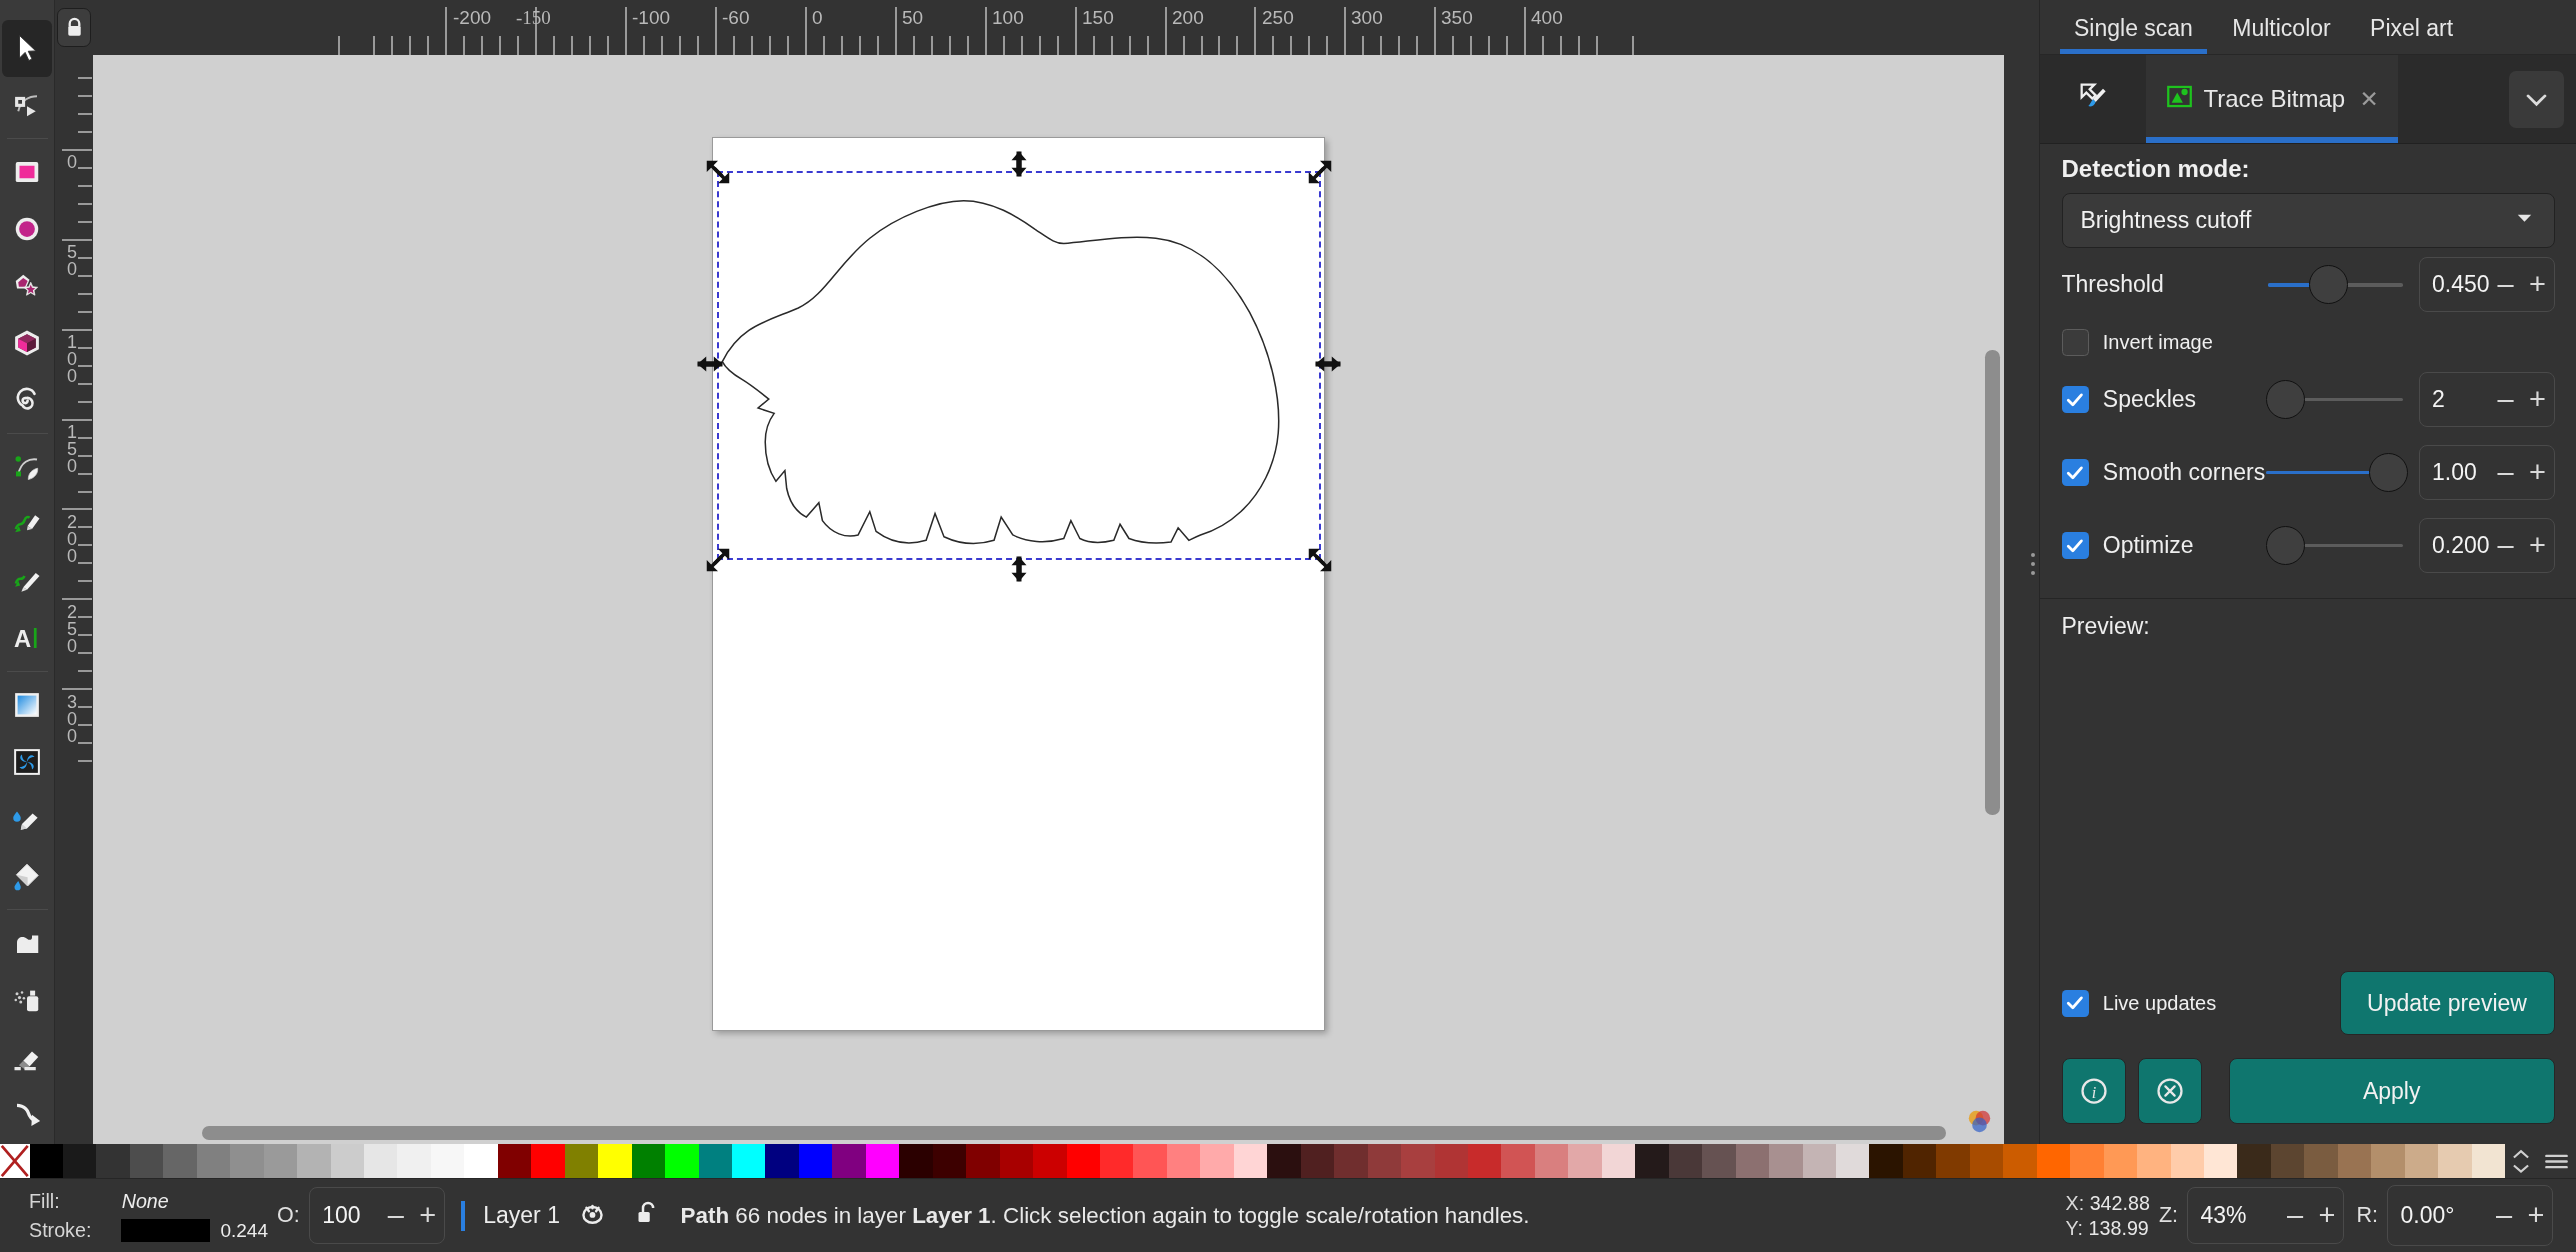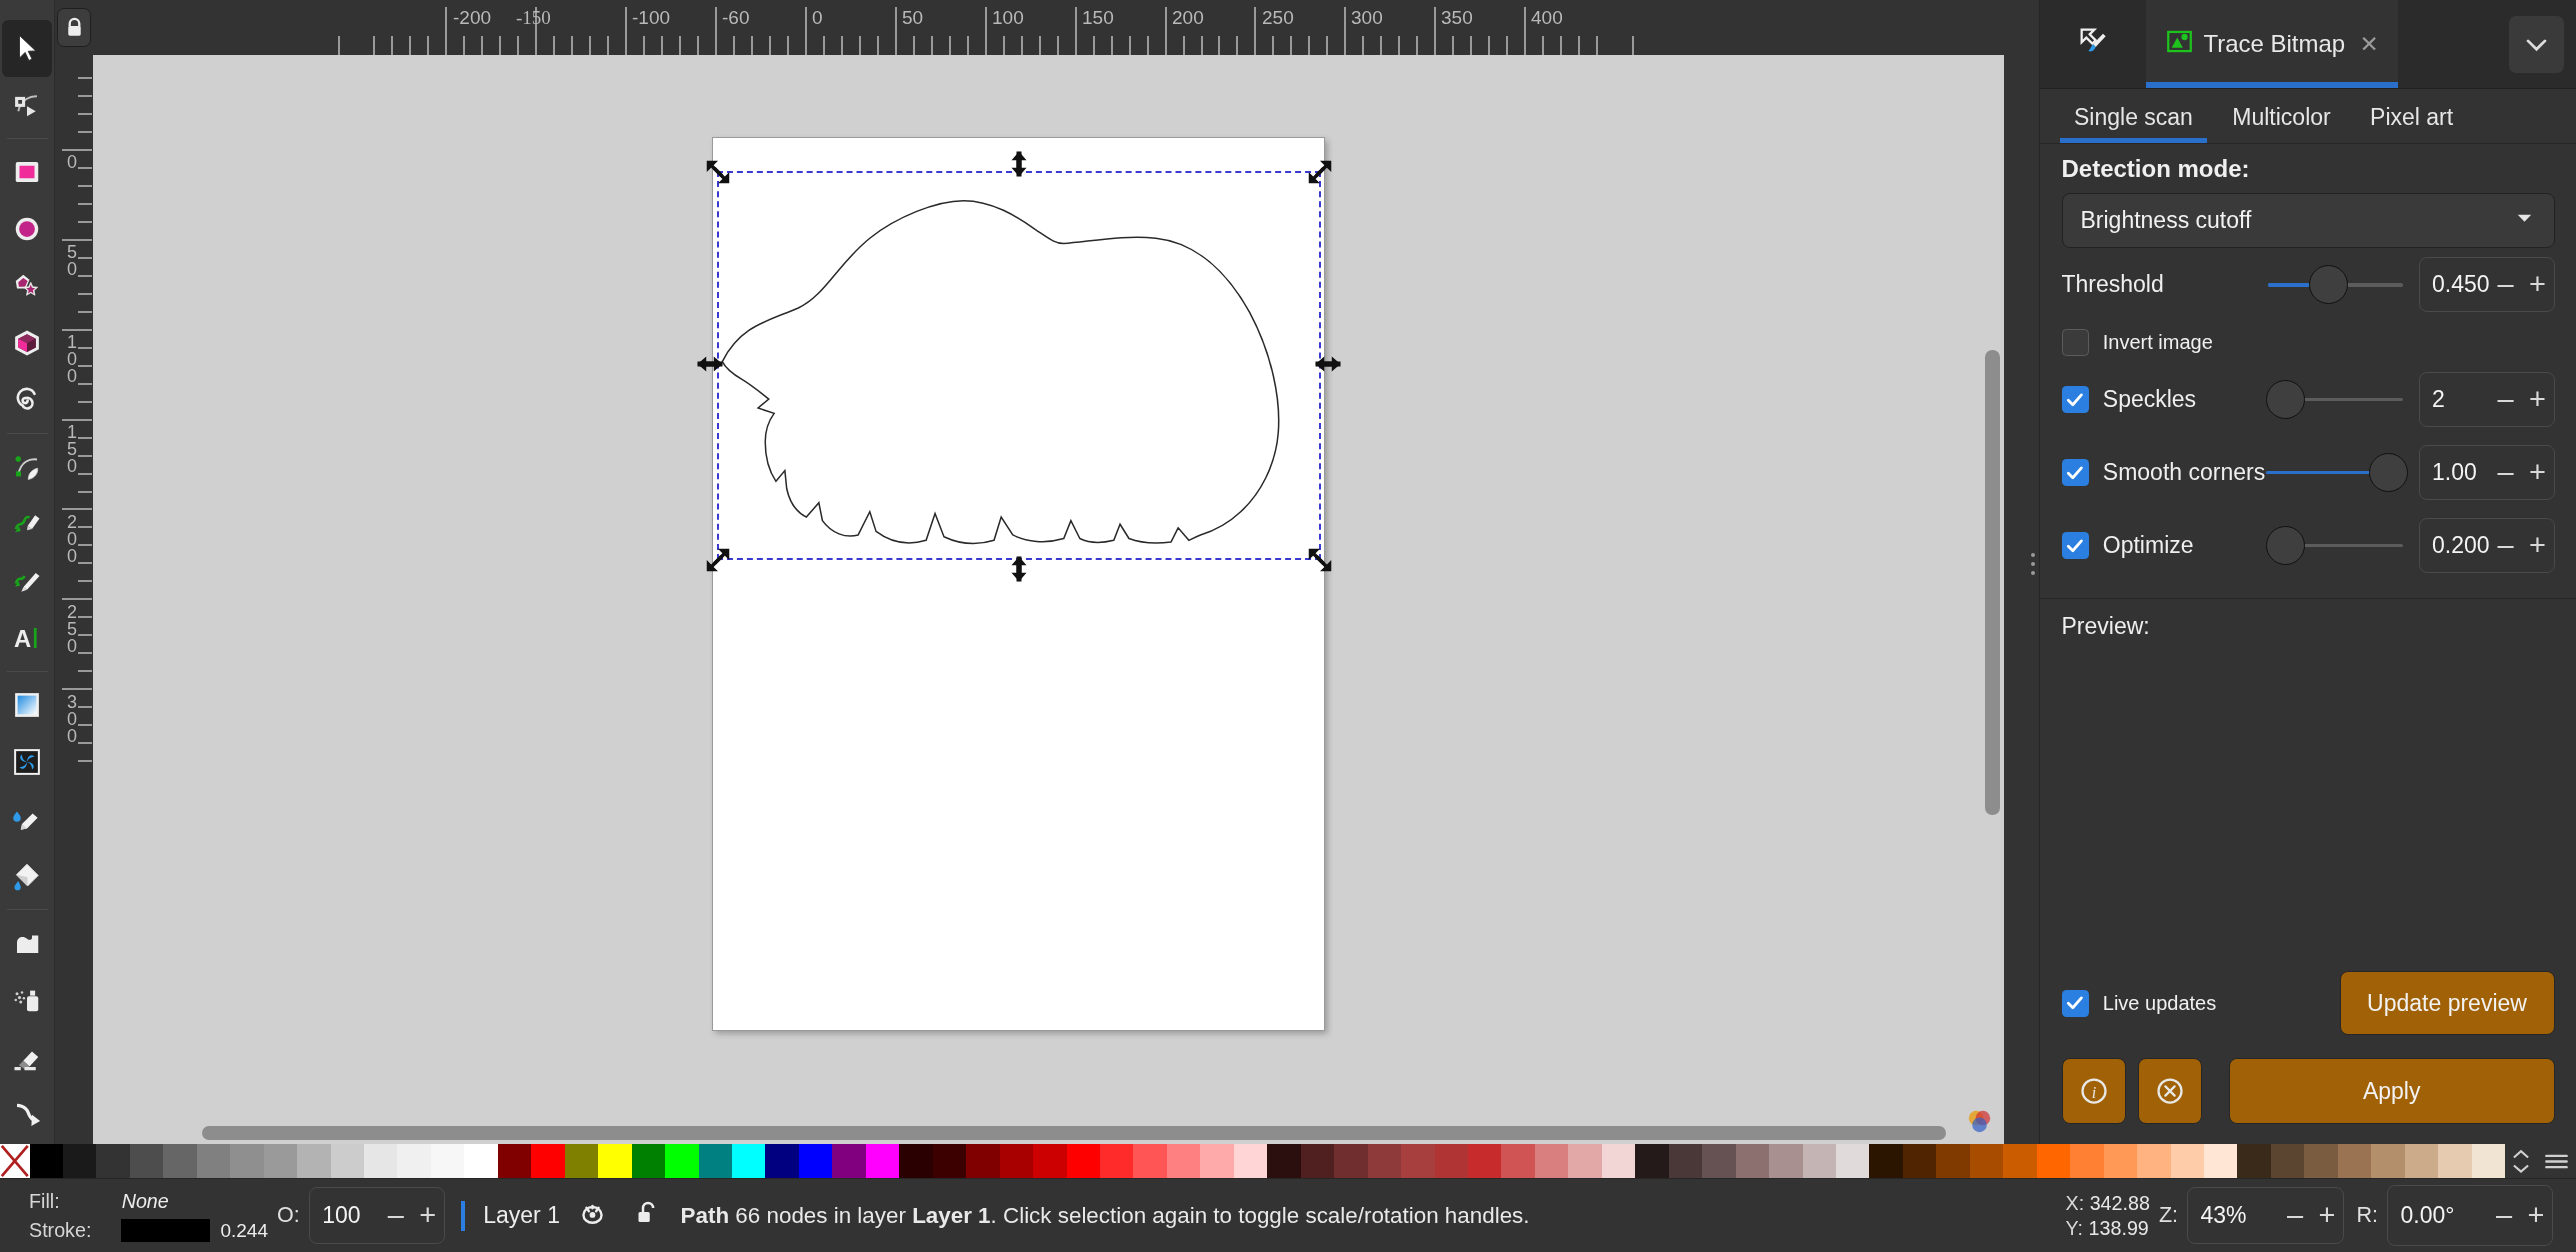--- a/index.html
+++ b/index.html
@@ -159,21 +159,21 @@
   .cb { width: 27px; height: 27px; border-radius: 4.5px; flex: 0 0 auto; }
   .cb.on { background: #2a7fe0; display:flex; align-items:center; justify-content:center; }
   .cb.off { background: #3b3b3b; border: 0.9px solid #5c5c5c; }
   .cb.on svg { width: 19.7px; height: 19.7px; }
   .cb-label { color: #f0f0f0; font-size: 20px; }
   #details-panel { border-bottom: 0.9px solid #252525; padding-bottom: 16px; }
   #preview-label { color: #efefef; font-size: 23px; padding: 14.3px 21.5px 0 21.5px; }
   #preview-area { height: 286px; }
   #dock-bottom { position: absolute; left: 0; right: 0; bottom: 0; padding: 0 21.5px 19.7px 21.5px; }
   .btn {
-    background: #a16207; border: 0.9px solid #262626; border-radius: 8px;
+    background: #0f766e; border: 0.9px solid #262626; border-radius: 8px;
     color: #f2f2f2; font-size: 23px; display: flex; align-items: center;
     justify-content: center;
   }
 
   
   #palette {
     position: absolute; left: 0; right: 0; bottom: 74px; height: 34px;
     display: flex; align-items: stretch; background: #333;
   }
   .swatch { flex: 1 1 0; height: 100%; }
@@ -606,20 +606,26 @@
   </div>
 
   <div id="panel-grip">
     <i></i>
       <i></i>
       <i></i>
   </div>
 
   <div id="dock">
 
+    <div id="subtabs">
+      <div class="subtab sel">Single scan</div>
+      <div class="subtab">Multicolor</div>
+      <div class="subtab">Pixel art</div>
+    </div>
+
     <div id="dock-tabs">
       <div class="dock-tab" style="width:106px;">
         <span>
           <svg viewBox="0 0 24 24" width="32" height="32">
               <path d="M3.5 3.5 L13 3.5 L9.5 7 L14 11.5 L11.5 14 L7 9.5 L3.5 13 Z" fill="none" stroke="#f0f0f0" stroke-width="1.7"></path>
               <path d="M12 14.5 L19.5 6.5 L21.5 8.5 L14 16.5 Z" fill="#f0f0f0"></path>
               <path d="M12 14.5 L14 16.5 C13 19.5 10 20.5 8.5 19.5 C10 18.5 10.5 16 12 14.5 Z" fill="#2e9ae8"></path>
             </svg>
         </span>
       </div>
@@ -632,26 +638,20 @@
             </svg>
         </span>
         <span>Trace Bitmap</span>
         <span class="closex">✕</span>
       </div>
       <div id="dock-collapse">
         <svg viewBox="0 0 24 24" width="29" height="29">
             <path d="M5 9 L12 16 L19 9" fill="none" stroke="#dcdcdc" stroke-width="2.3" stroke-linecap="round"></path>
           </svg>
       </div>
-    </div>
-
-    <div id="subtabs">
-      <div class="subtab sel">Single scan</div>
-      <div class="subtab">Multicolor</div>
-      <div class="subtab">Pixel art</div>
     </div>
 
     <div class="sect-label">Detection mode:</div>
 
     <div class="combo">
       <span>Brightness cutoff</span>
       <span>
         <svg viewBox="0 0 24 24" width="23" height="23">
             <path d="M5 9 L12 16.5 L19 9 Z" fill="#e6e6e6"></path>
           </svg>

